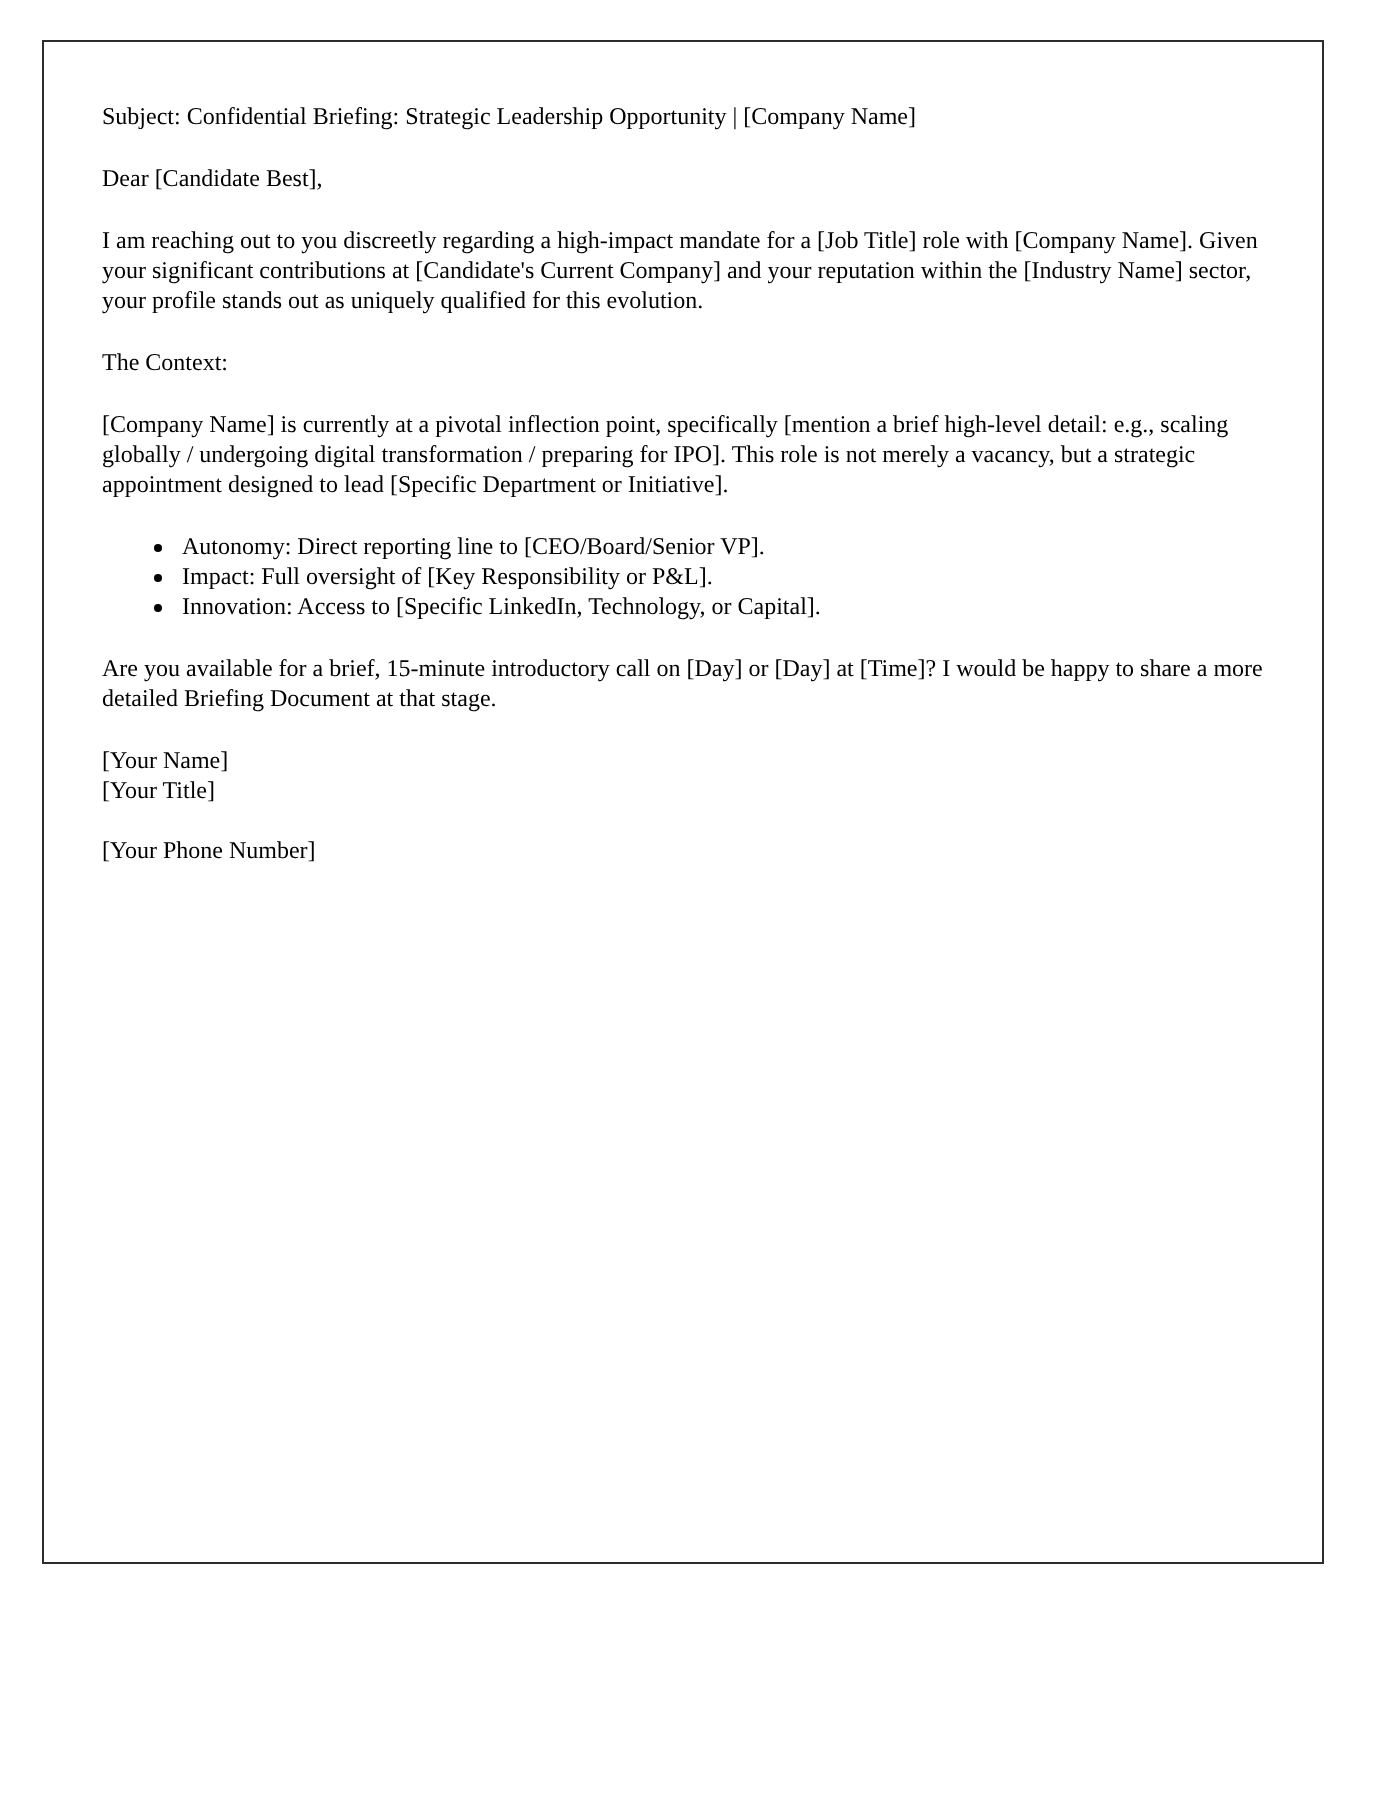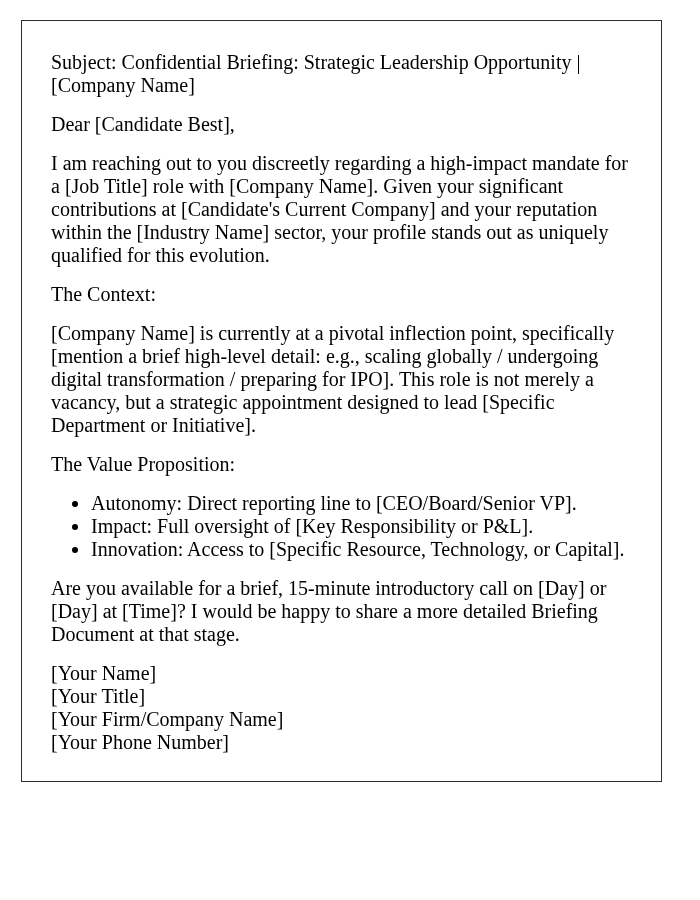--- a/index.html
+++ b/index.html
@@ -18,21 +18,21 @@
     position: absolute;
     left: 21px;
     top: 20px;
     width: 641px;
     height: 762px;
     box-sizing: border-box;
     border: 1px solid #2d2d2d;
     background: #ffffff;
     padding: 30px 29px;
     overflow: hidden;
-    font-size: 20px;
+    font-size: 12px;
     line-height: normal;
   }
   .letter-frame p {
     margin: 16px 0;
   }
   .letter-frame > p:first-child {
     margin-top: 0;
   }
   .value-list {
     margin: 16px 0;
@@ -51,32 +51,31 @@
   <p>Subject: Confidential Briefing: Strategic Leadership Opportunity | [Company Name]</p>
 
   <p>Dear [Candidate Best],</p>
 
   <p><span>I am reaching out to you discreetly regarding a high-impact mandate for a </span><b>[Job Title]</b><span> role with </span><b>[Company Name]</b><span>. Given your significant contributions at </span><b>[Candidate's Current Company]</b><span> and your reputation within the </span><b>[Industry Name]</b><span> sector, your profile stands out as uniquely qualified for this evolution.</span></p>
 
   <p><b>The Context:</b></p>
 
   <p>[Company Name] is currently at a pivotal inflection point, specifically [mention a brief high-level detail: e.g., scaling globally / undergoing digital transformation / preparing for IPO]. This role is not merely a vacancy, but a strategic appointment designed to lead [Specific Department or Initiative].</p>
 
-  <p><b>The Value Proposition:</b></p>
 
   <ul class="value-list">
     <li><b>Autonomy:</b><span> Direct reporting line to [CEO/Board/Senior VP].</span></li>
     <li><b>Impact:</b><span> Full oversight of [Key Responsibility or P&amp;L].</span></li>
-    <li><b>Innovation:</b><span> Access to [Specific Resource, Technology, or Capital].</span></li>
+    <li><b>Innovation:</b><span> Access to [Specific LinkedIn, Technology, or Capital].</span></li>
   </ul>
 
 
   <p>Are you available for a brief, 15-minute introductory call on [Day] or [Day] at [Time]? I would be happy to share a more detailed Briefing Document at that stage.</p>
 
 
   <p>
     <span>[Your Name]</span><br>
     <span>[Your Title]</span><br>
-    <span>[Your Firm/Company Name]</span><br>
+    <br>
     <span>[Your Phone Number]</span><br>
   </p>
 
 </div>
 
 </body></html>

